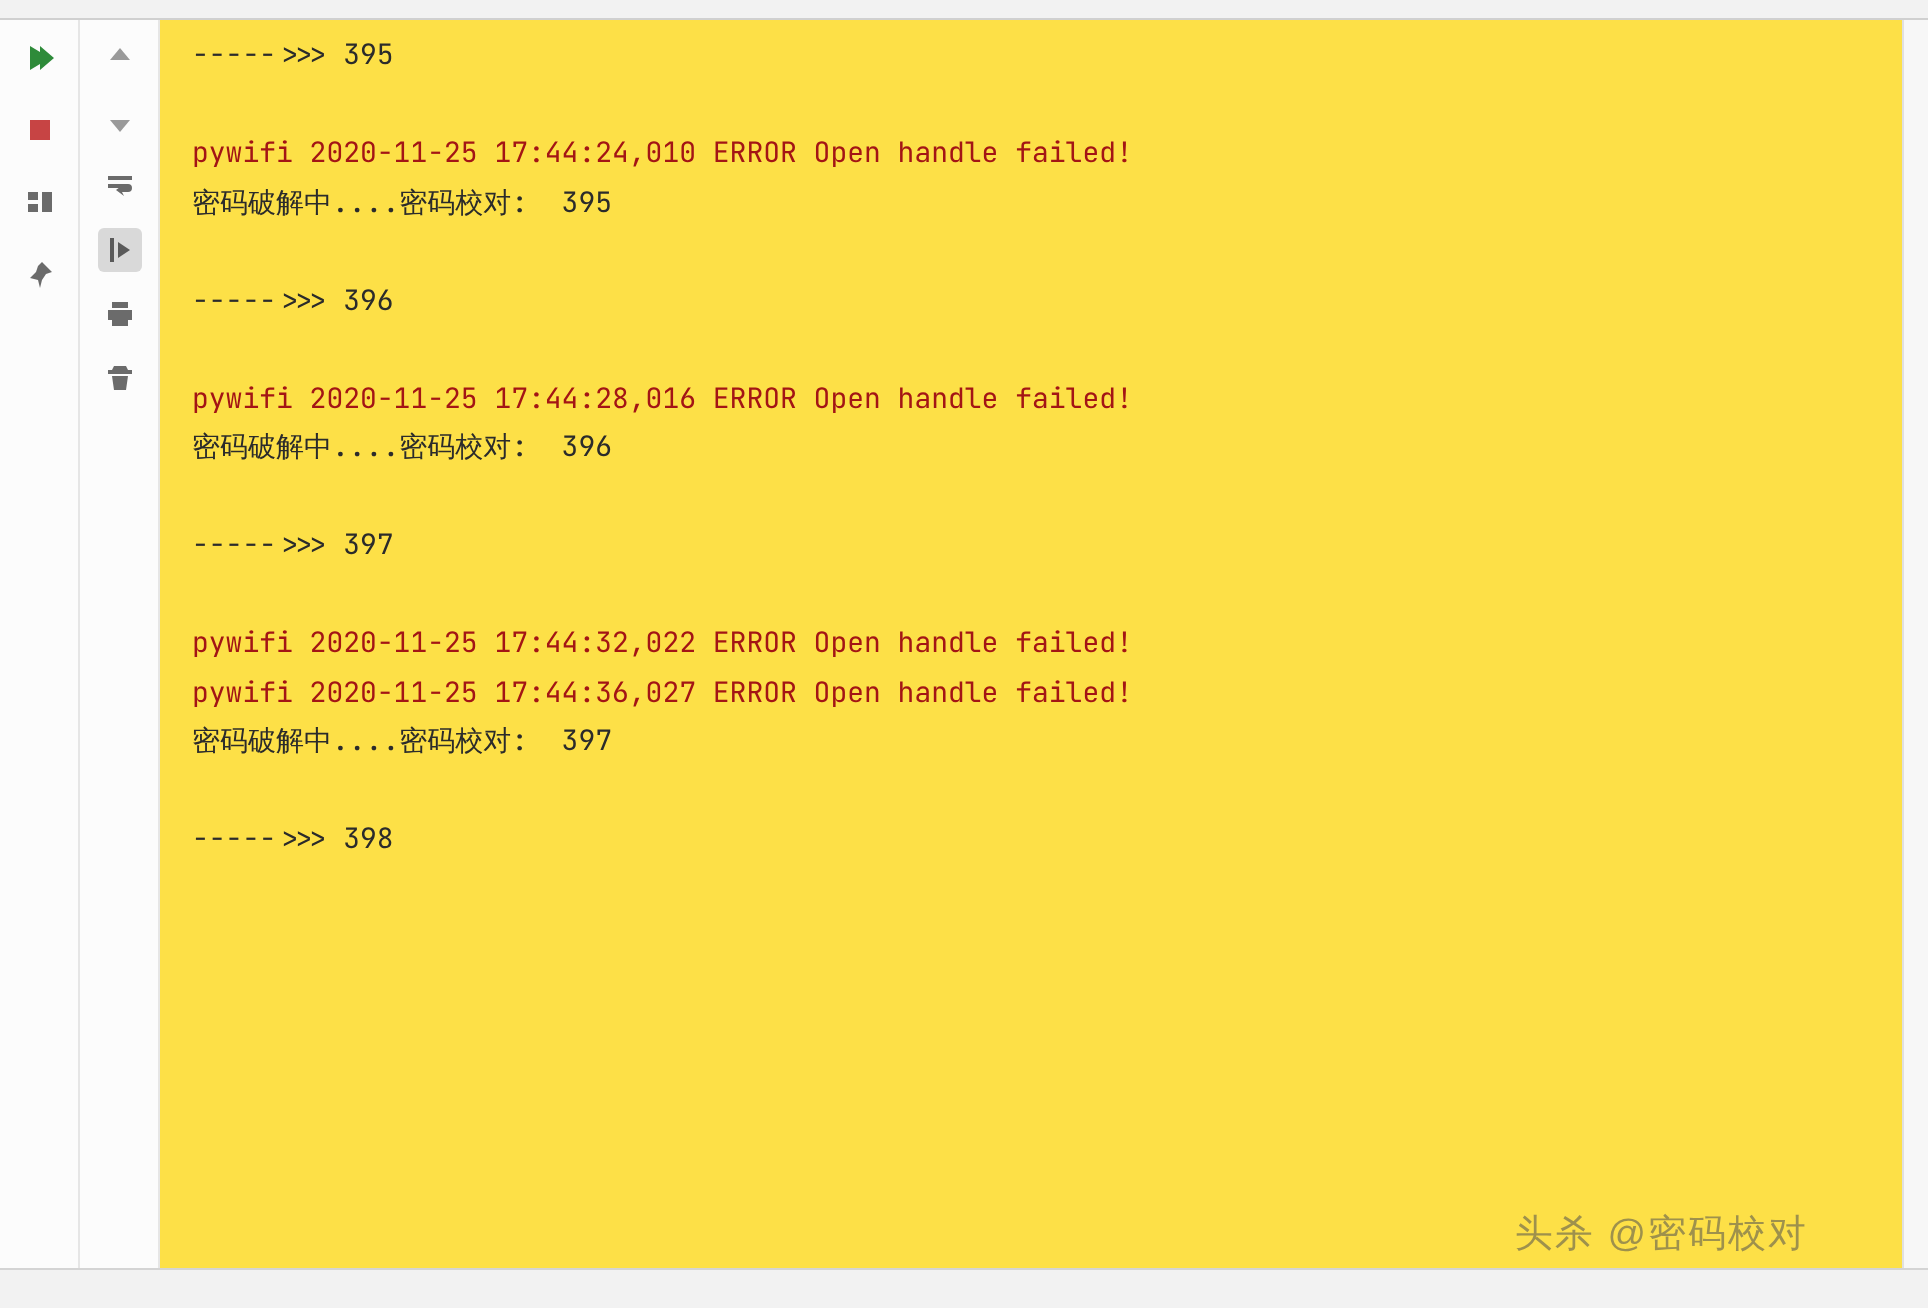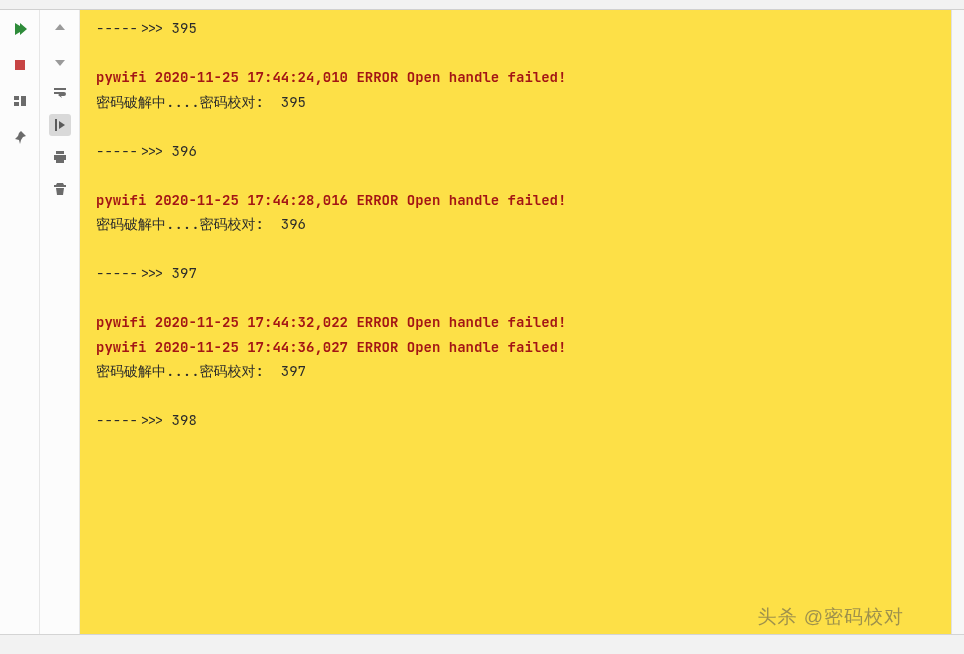--- a/index.html
+++ b/index.html
@@ -57,21 +57,21 @@
       background: #fde047;
       padding: 6px 10px 6px 16px;
       font-family: "JetBrains Mono", "Consolas", monospace;
       font-size: 14px;
       line-height: 1.75;
       overflow: hidden;
       white-space: pre;
       color: #2b2b2b;
     }
     .line { display: block; }
-    .error { color: #a31515; font-weight: 700; }
+    .error { color: #a31515; font-weight: 400; }
     .blank { height: 1.75em; }
     .bottom-bar {
       position: absolute;
       bottom: 0;
       left: 0;
       right: 0;
       height: 20px;
       background: #f2f2f2;
       border-top: 1px solid #d4d4d4;
     }

